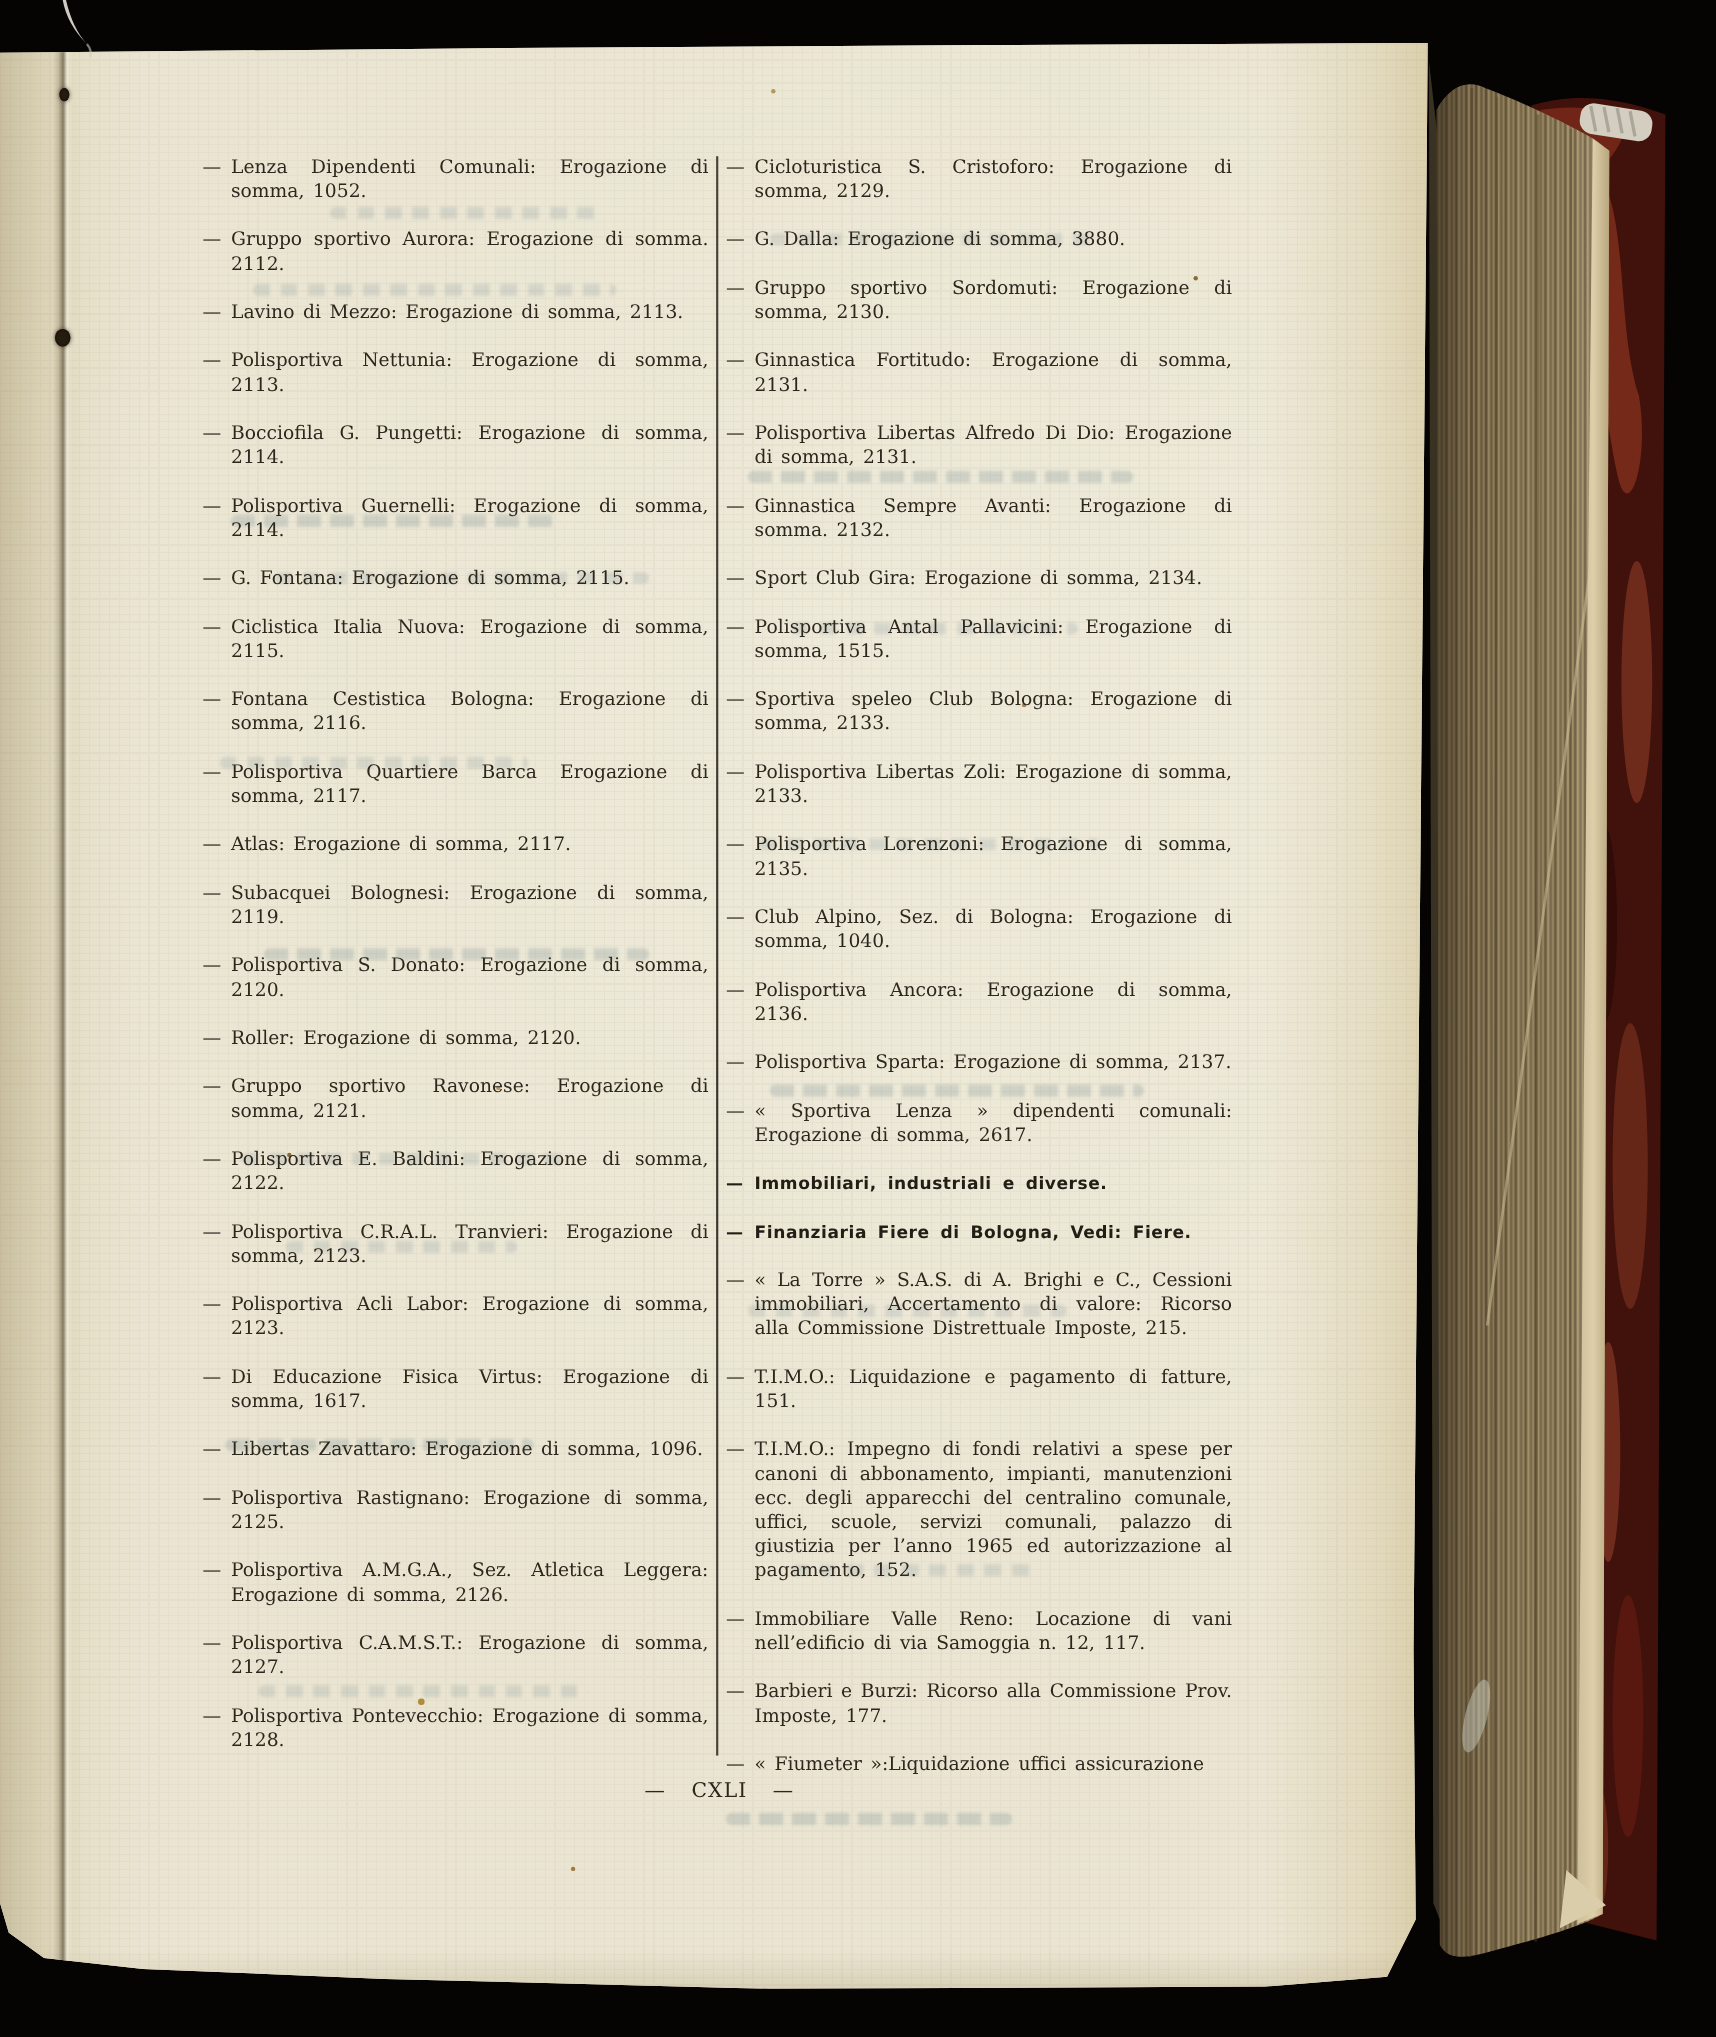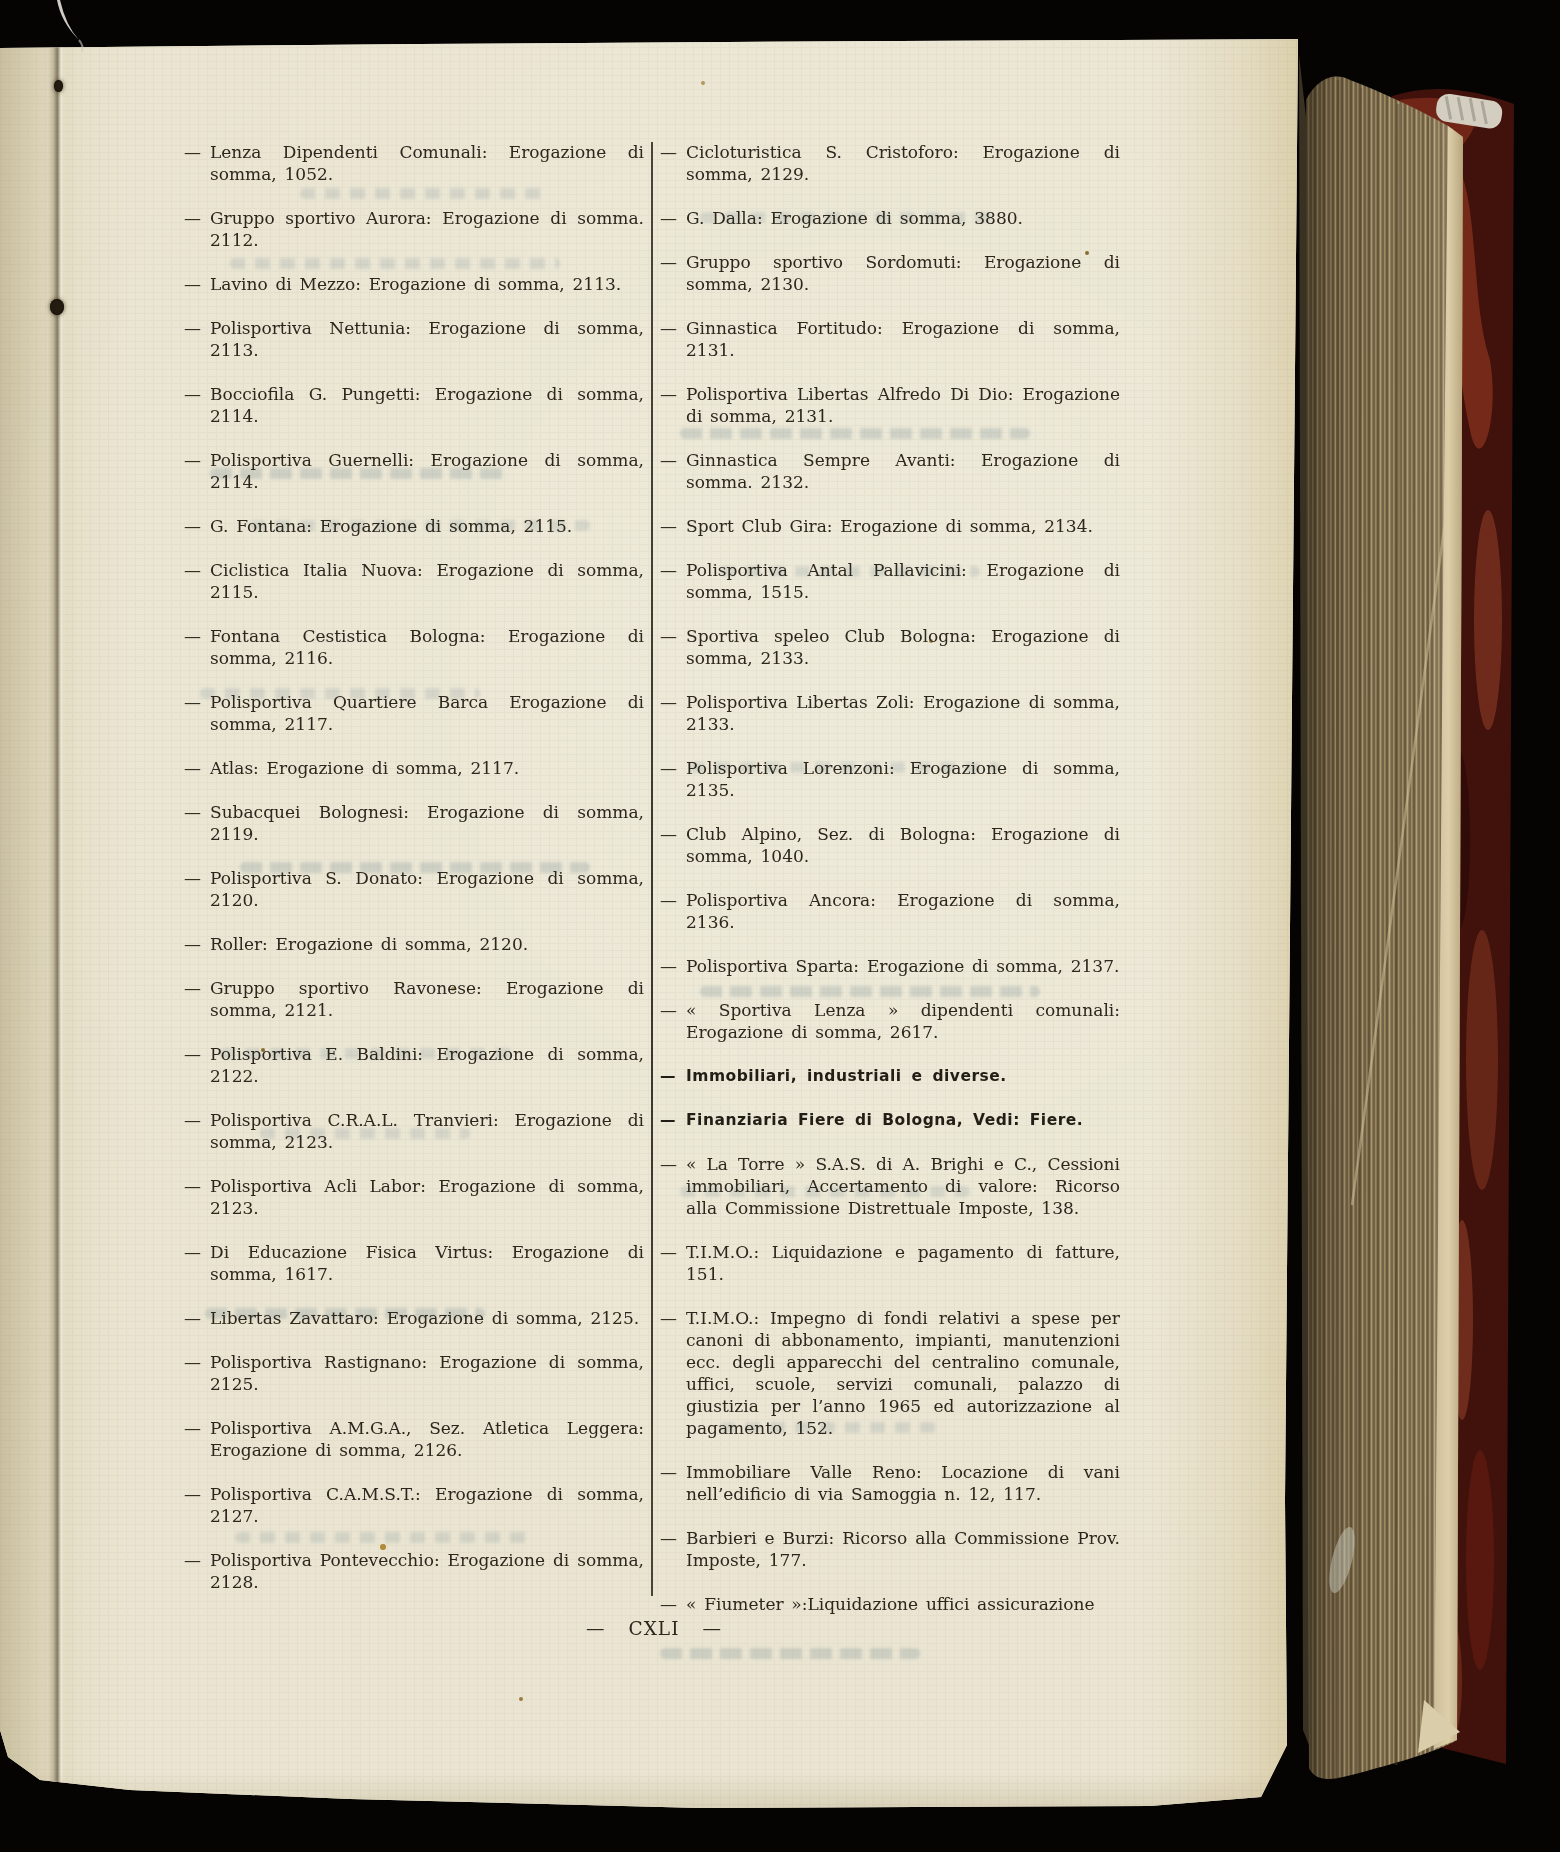--- a/index.html
+++ b/index.html
@@ -109,21 +109,21 @@
         <p class="entry"><span class="dash">—</span><span>Polisportiva Quartiere Barca Erogazione di somma, 2117.</span></p>
         <p class="entry"><span class="dash">—</span><span>Atlas: Erogazione di somma, 2117.</span></p>
         <p class="entry"><span class="dash">—</span><span>Subacquei Bolognesi: Erogazione di somma, 2119.</span></p>
         <p class="entry"><span class="dash">—</span><span>Polisportiva S. Donato: Erogazione di somma, 2120.</span></p>
         <p class="entry"><span class="dash">—</span><span>Roller: Erogazione di somma, 2120.</span></p>
         <p class="entry"><span class="dash">—</span><span>Gruppo sportivo Ravonese: Erogazione di somma, 2121.</span></p>
         <p class="entry"><span class="dash">—</span><span>Polisportiva E. Baldini: Erogazione di somma, 2122.</span></p>
         <p class="entry"><span class="dash">—</span><span>Polisportiva C.R.A.L. Tranvieri: Erogazione di somma, 2123.</span></p>
         <p class="entry"><span class="dash">—</span><span>Polisportiva Acli Labor: Erogazione di somma, 2123.</span></p>
         <p class="entry"><span class="dash">—</span><span>Di Educazione Fisica Virtus: Erogazione di somma, 1617.</span></p>
-        <p class="entry"><span class="dash">—</span><span>Libertas Zavattaro: Erogazione di somma, 2125.</span></p>
+        <p class="entry"><span class="dash">—</span><span>Libertas Zavattaro: Erogazione di somma, 1096.</span></p>
         <p class="entry"><span class="dash">—</span><span>Polisportiva Rastignano: Erogazione di somma, 2125.</span></p>
         <p class="entry"><span class="dash">—</span><span>Polisportiva A.M.G.A., Sez. Atletica Leggera: Erogazione di somma, 2126.</span></p>
         <p class="entry"><span class="dash">—</span><span>Polisportiva C.A.M.S.T.: Erogazione di somma, 2127.</span></p>
         <p class="entry"><span class="dash">—</span><span>Polisportiva Pontevecchio: Erogazione di somma, 2128.</span></p>
       </div>
     <div class="divider"></div>
     <div class="col col-right">
         <p class="entry"><span class="dash">—</span><span>Cicloturistica S. Cristoforo: Erogazione di somma, 2129.</span></p>
         <p class="entry"><span class="dash">—</span><span>G. Dalla: Erogazione di somma, 3880.</span></p>
         <p class="entry"><span class="dash">—</span><span>Gruppo sportivo Sordomuti: Erogazione di somma, 2130.</span></p>
@@ -134,21 +134,21 @@
         <p class="entry"><span class="dash">—</span><span>Polisportiva Antal Pallavicini: Erogazione di somma, 1515.</span></p>
         <p class="entry"><span class="dash">—</span><span>Sportiva speleo Club Bologna: Erogazione di somma, 2133.</span></p>
         <p class="entry"><span class="dash">—</span><span>Polisportiva Libertas Zoli: Erogazione di somma, 2133.</span></p>
         <p class="entry"><span class="dash">—</span><span>Polisportiva Lorenzoni: Erogazione di somma, 2135.</span></p>
         <p class="entry"><span class="dash">—</span><span>Club Alpino, Sez. di Bologna: Erogazione di somma, 1040.</span></p>
         <p class="entry"><span class="dash">—</span><span>Polisportiva Ancora: Erogazione di somma, 2136.</span></p>
         <p class="entry"><span class="dash">—</span><span>Polisportiva Sparta: Erogazione di somma, 2137.</span></p>
         <p class="entry"><span class="dash">—</span><span>« Sportiva Lenza » dipendenti comunali: Erogazione di somma, 2617.</span></p>
         <p class="entry bold"><span class="dash">—</span><span>Immobiliari, industriali e diverse.</span></p>
         <p class="entry bold"><span class="dash">—</span><span>Finanziaria Fiere di Bologna, Vedi: Fiere.</span></p>
-        <p class="entry"><span class="dash">—</span><span>« La Torre » S.A.S. di A. Brighi e C., Cessioni immobiliari, Accertamento di valore: Ricorso alla Commissione Distrettuale Imposte, 138.</span></p>
+        <p class="entry"><span class="dash">—</span><span>« La Torre » S.A.S. di A. Brighi e C., Cessioni immobiliari, Accertamento di valore: Ricorso alla Commissione Distrettuale Imposte, 215.</span></p>
         <p class="entry"><span class="dash">—</span><span>T.I.M.O.: Liquidazione e pagamento di fatture, 151.</span></p>
         <p class="entry"><span class="dash">—</span><span>T.I.M.O.: Impegno di fondi relativi a spese per canoni di abbonamento, impianti, manutenzioni ecc. degli apparecchi del centralino comunale, uffici, scuole, servizi comunali, palazzo di giustizia per l’anno 1965 ed autorizzazione al pagamento, 152.</span></p>
         <p class="entry"><span class="dash">—</span><span>Immobiliare Valle Reno: Locazione di vani nell’edificio di via Samoggia n. 12, 117.</span></p>
         <p class="entry"><span class="dash">—</span><span>Barbieri e Burzi: Ricorso alla Commissione Prov. Imposte, 177.</span></p>
         <p class="entry"><span class="dash">—</span><span>« Fiumeter »:Liquidazione uffici assicurazione</span></p>
       </div>
 
     <div class="folio">
       <span>—</span>
       <span>CXLI</span>

